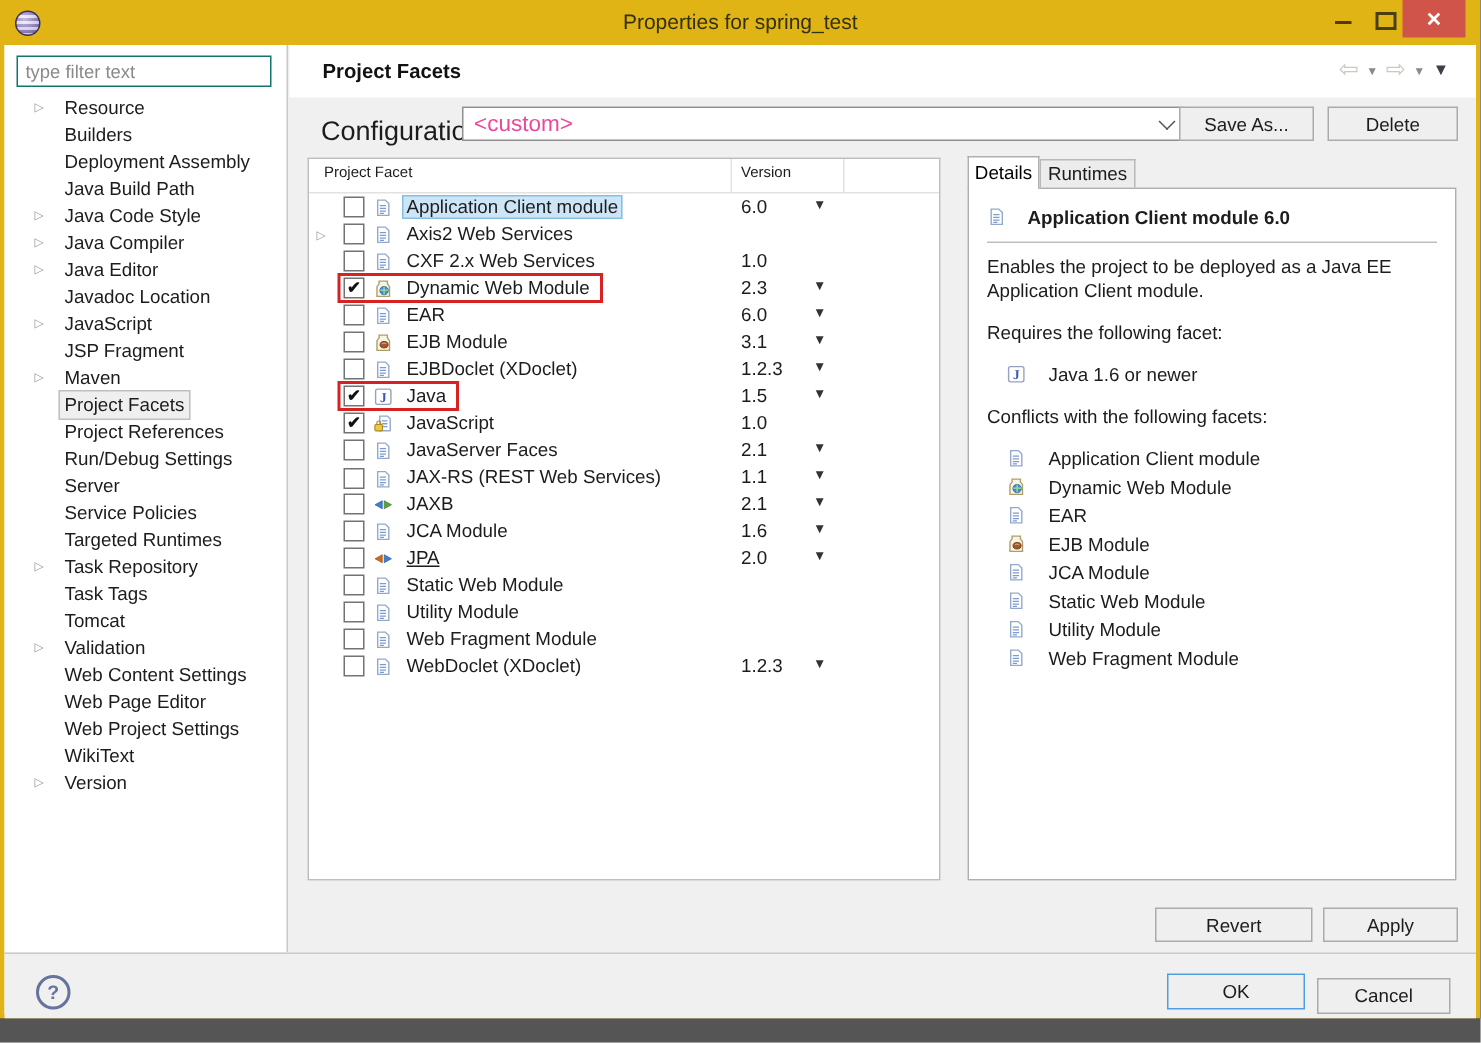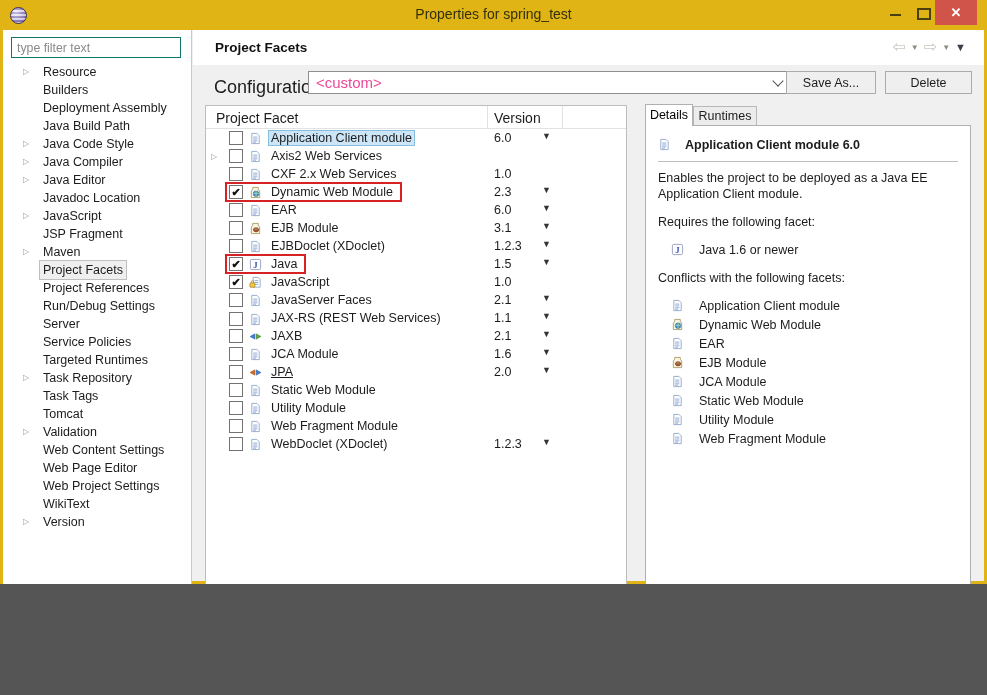--- a/index.html
+++ b/index.html
@@ -1,16 +1,16 @@
 <!DOCTYPE html>
 <html style="--titlebar-gold: #E0B414; --close-red: #D1544B; --annotation-red: #D62222; --selection-blue-bg: #CDE6F7; --selection-blue-border: #86BEE0; --ok-focus-blue: #4F9EE3;"><head>
 <meta charset="utf-8">
 <style>
   html,body{margin:0;padding:0;background:#555;}
-  .window{position:relative;width:987px;height:584px;background:var(--titlebar-gold,#E0B414);
+  .window{position:relative;width:987px;height:679px;background:var(--titlebar-gold,#E0B414);
     font-family:"Liberation Sans",sans-serif;overflow:hidden;box-sizing:border-box;}
   .content-bg{position:absolute;left:3px;right:3px;top:30px;bottom:3px;background:#F0F0F0;}
 
   
   .titlebar{position:absolute;left:0;top:0;right:0;height:30px;}
   .app-icon{position:absolute;left:10px;top:7px;width:15px;height:15px;border-radius:50%;
     border:1px solid #3a3060;
     background:radial-gradient(circle at 35% 30%,rgba(255,255,255,.55),rgba(40,20,80,.25)),
     repeating-linear-gradient(180deg,#7b68b5 0 2px,#ece7f8 2px 4px);}
   .win-title{position:absolute;left:0;right:0;top:6px;text-align:center;font-size:14px;color:#33300e;}
@@ -45,21 +45,21 @@
   .config-chevron{position:absolute;right:7px;top:7px;width:7px;height:7px;border:solid #555;border-width:0 1px 1px 0;
     transform:rotate(45deg);margin-top:-2px;}
   .btn{position:absolute;height:23px;background:#efefef;border:1px solid #ababab;
     font-family:"Liberation Sans",sans-serif;font-size:12.5px;color:#1c1c1c;padding:0;}
   .btn-saveas{left:786px;top:71px;width:90px;}
   .btn-delete{left:885px;top:71px;width:87px;}
 
   
   .facet-panel{position:absolute;left:205px;top:105px;width:422px;height:482px;background:#fff;
     border:1px solid #bdbdbd;box-sizing:border-box;}
-  .facet-header{position:relative;height:22px;border-bottom:1px solid #e2e2e2;font-size:14px;color:#1c1c1c;}
+  .facet-header{position:relative;height:22px;border-bottom:1px solid #e2e2e2;font-size:10px;color:#1c1c1c;}
   .fh-col1{position:absolute;left:10px;top:4px;}
   .fh-col2{position:absolute;left:288px;top:4px;}
   .fh-sep1,.fh-sep2{position:absolute;top:0;height:22px;border-left:1px solid #e2e2e2;}
   .fh-sep1{left:281px;} .fh-sep2{left:356px;}
   .facet-rows{position:absolute;left:0;top:23px;right:0;}
   .frow{position:relative;height:18px;font-size:12.5px;color:#1c1c1c;}
   .fexp{position:absolute;left:5px;top:5px;font-size:8px;color:#9a9a9a;}
   .rowwrap{position:absolute;left:19px;top:-1px;height:20px;display:inline-flex;align-items:center;
     border:2px solid transparent;box-sizing:border-box;padding:0 4px 0 2px;}
   .rowwrap.redbox{border-color:var(--annotation-red,#D62222);}

